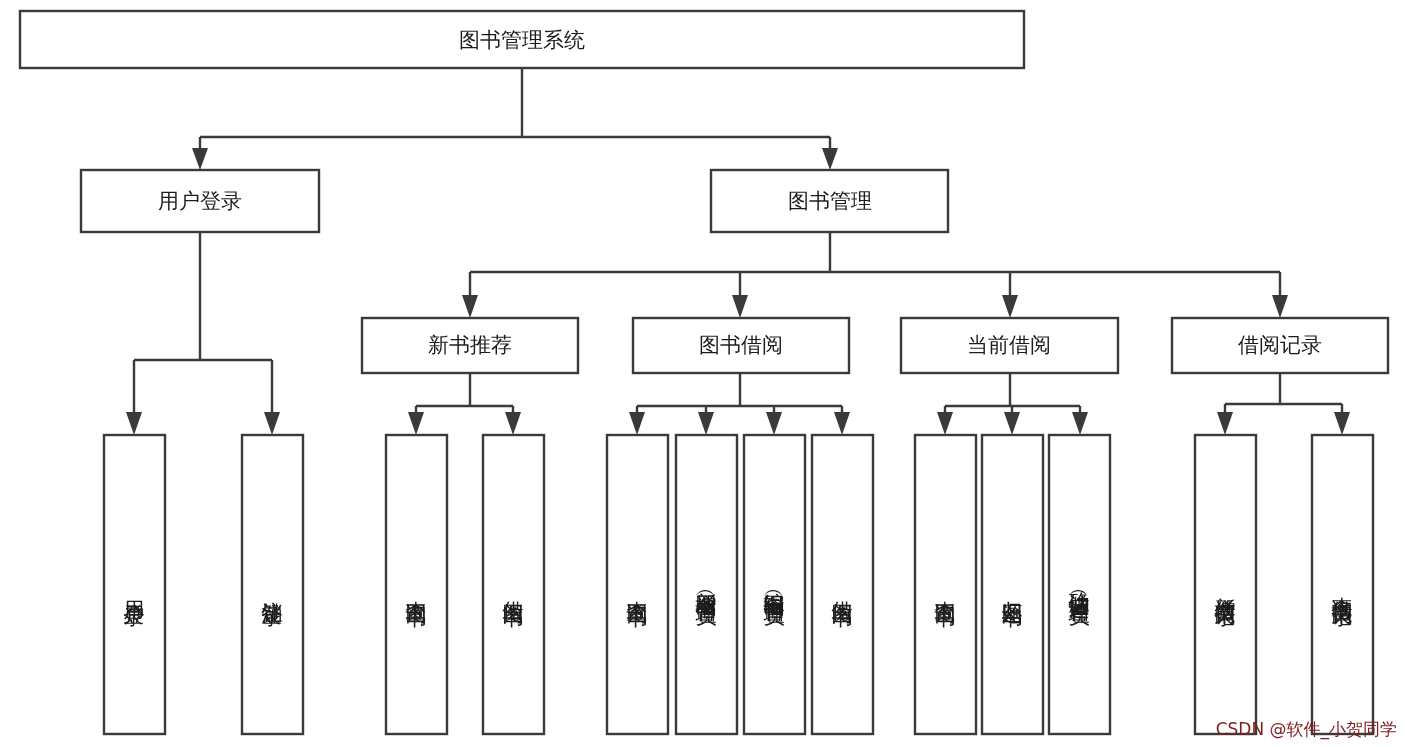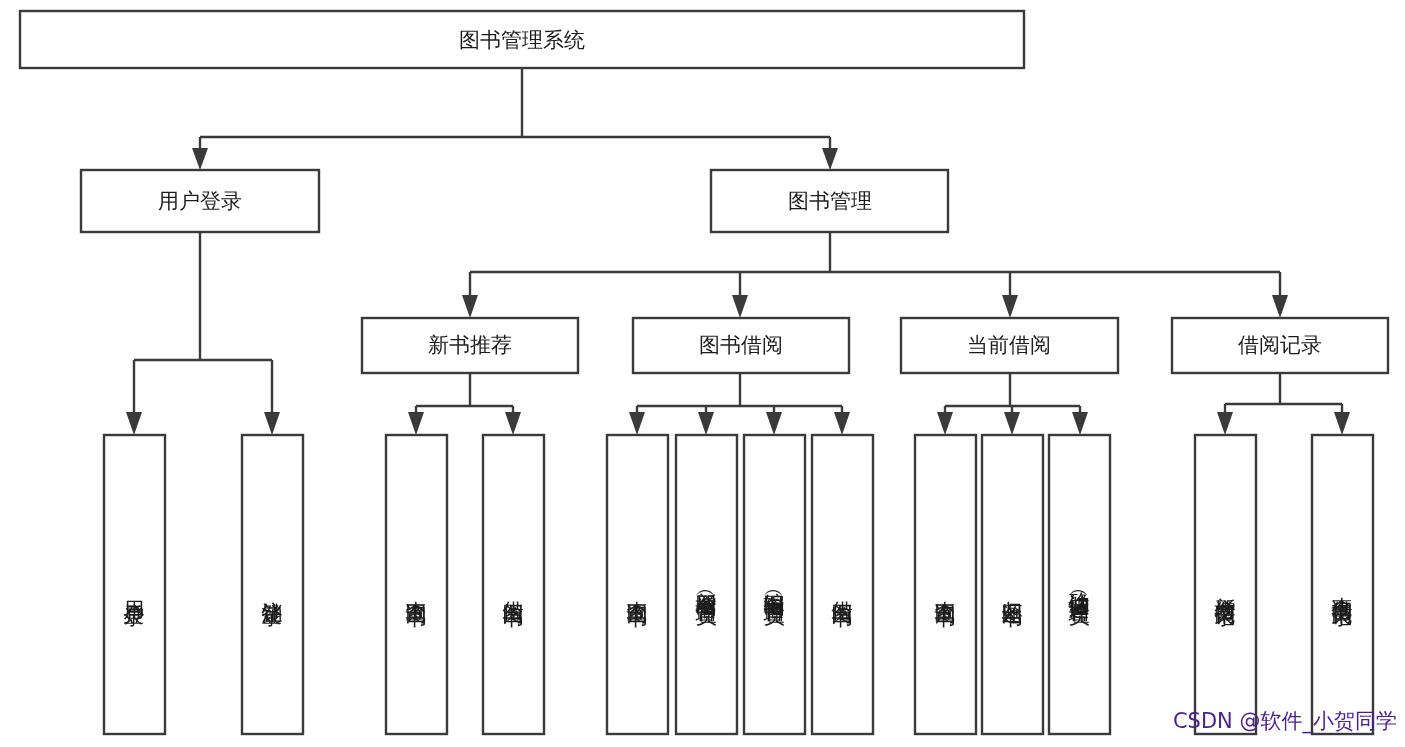--- a/index.html
+++ b/index.html
@@ -53,24 +53,24 @@
     font-family: "DejaVu Sans", "Liberation Sans", sans-serif;
     font-size: 21px;
     writing-mode: vertical-rl;
     text-orientation: upright;
     text-anchor: middle;
     letter-spacing: 2px;
   }
   .watermark {
     position: absolute;
     right: 8px;
-    bottom: 12px;
-    font-family: "DejaVu Sans", "Liberation Sans", sans-serif;
-    font-size: 21px;
-    color: #4c1d95;
+    bottom: 6px;
+    font-family: "DejaVu Sans", "Liberation Sans", sans-serif;
+    font-size: 17px;
+    color: #7f1d1d;
     white-space: nowrap;
     user-select: none;
   }
 </style>
 </head>
 <body>
 
 <div id="diagram-root">
 
   <svg class="flow" viewBox="0 0 1405 747" xmlns="http://www.w3.org/2000/svg">

